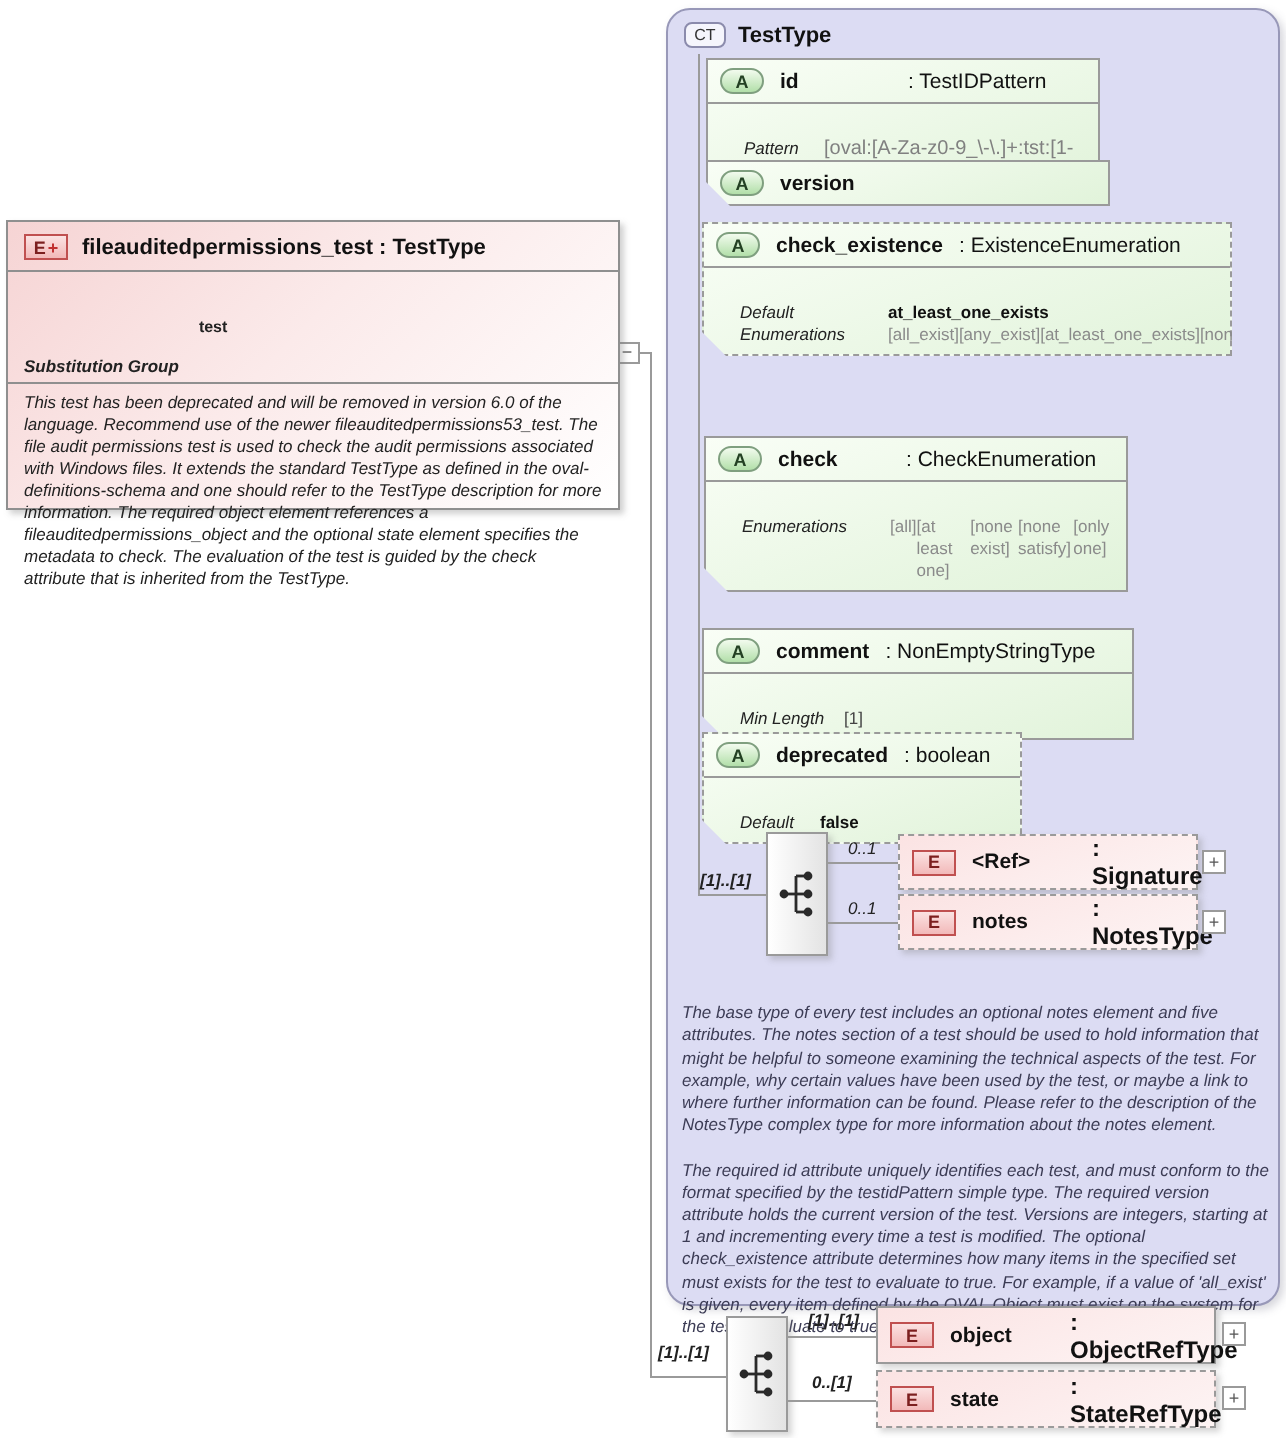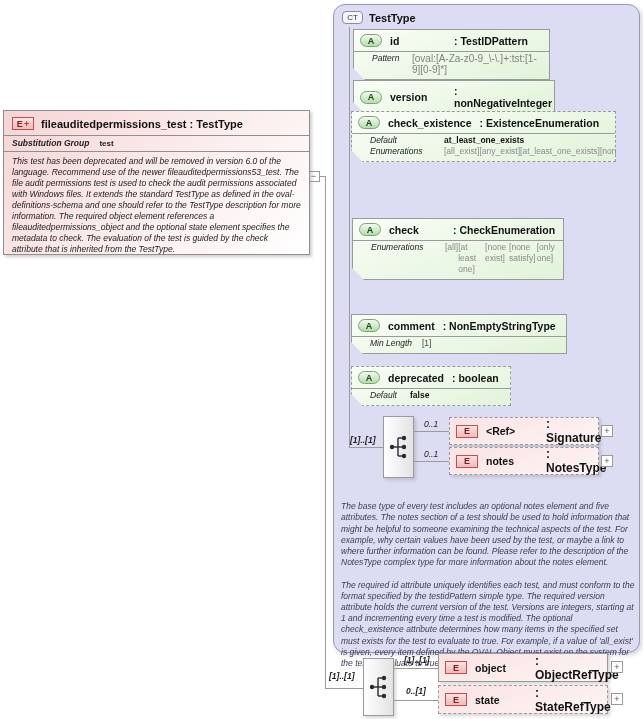--- a/index.html
+++ b/index.html
@@ -17,21 +17,21 @@
   .plusbox { position:absolute; width:12px; height:12px; background:#fff; border:1px solid #9a9a9a;
              font-size:9px; line-height:10px; text-align:center; color:#555; cursor:pointer; }
 
   
   .left-box { position:absolute; left:3px; top:110px; width:307px; height:145px;
               border:1px solid #8f8f8f; background:linear-gradient(135deg,#f6d4d4 0%,#fbeaea 45%,#ffffff 100%);
               box-shadow:2px 2px 3px rgba(120,120,120,.35); }
   .left-head { display:flex; align-items:center; gap:7px; padding:6px 8px 5px 8px; border-bottom:1px solid #8f8f8f; }
   .left-title { font-size:11px; font-weight:bold; color:#111; }
   .subst-row { display:flex; align-items:center; gap:10px; padding:2px 8px 3px 8px; border-bottom:1px solid #8f8f8f; }
-  .subst-label { font-size:8.5px; font-style:italic; font-weight:bold; color:#222; }
+  .subst-label { font-size:8.5px; font-style:italic; font-weight:bold; color:#222;margin-top:40px; }
   .subst-val { font-size:8px; font-weight:bold; color:#222; }
   .left-desc { padding:4px 8px; font-size:8.5px; font-style:italic; color:#222; line-height:11px; }
 
   
   .e-badge { display:inline-flex; align-items:center; justify-content:center; width:22px; height:13px;
              border:1px solid #c05050; background:linear-gradient(to bottom,#fbe2e2,#f2b9b9);
              font-size:9px; font-weight:bold; color:#7c1f1f; flex:0 0 auto; }
   .e-badge .plus { font-size:9px; color:#c03030; margin-left:1px; font-weight:bold; }
   .a-badge { display:inline-flex; align-items:center; justify-content:center; width:22px; height:13px;
              border:1px solid #7f9f7f; border-radius:7px; background:linear-gradient(to bottom,#f2fbee,#b2dfa9);
@@ -49,22 +49,22 @@
 
   
   .attr-box { position:absolute; background:linear-gradient(160deg,#f9fef6 0%,#e1f3da 100%);
               border:1px solid #9a9a9a;
               clip-path:polygon(0 0,100% 0,100% 100%,12px 100%,0 calc(100% - 12px));
               filter:drop-shadow(2px 2px 2px rgba(100,100,100,.3)); }
   .attr-box.dashed { border-style:dashed; }
   .attr-head { display:flex; align-items:center; gap:8px; padding:4px 6px 4px 6px; }
   .attr-name { font-size:10.5px; font-weight:bold; color:#111; min-width:56px; }
   .attr-name.nowid { min-width:0; }
-  .attr-type { font-size:10.5px; font-weight:bold; color:#111; }
-  .attr-details { border-top:1px solid #9a9a9a; padding:1px 6px 4px 18px; }
+  .attr-type { font-size:10.5px; font-weight:normal; color:#111; }
+  .attr-details { border-top:1px solid #9a9a9a; padding:17px 6px 4px 18px; }
   .drow { display:flex; align-items:flex-start; }
   .dlabel { font-size:8.5px; font-style:italic; color:#222; flex:0 0 auto; line-height:11px; }
   .lw40 { width:40px; } .lw50 { width:52px; } .lw74 { width:74px; }
   .dvals { display:flex; flex-direction:row; }
   .dval { font-size:8.5px; color:#444; line-height:11px; }
   .dval.strong { font-weight:bold; color:#111; }
   .dval.muted { color:#8a8a8a; }
   .dval.tiny { font-size:10px; color:#808080; }
 
   
@@ -130,21 +130,20 @@
           <span class="dlabel lw40">Pattern</span>
           <span class="dval tiny">[oval:[A-Za-z0-9_\-\.]+:tst:[1-9][0-9]*]</span>
         </div>
       </div>
     </div>
 
     <div class="attr-box" style="left:19px;top:75px;width:202px;">
       <div class="attr-head">
         <span class="a-badge">A</span>
         <span class="attr-name">version</span>
-        <span class="attr-type">: nonNegativeInteger</span>
       </div>
     </div>
 
     <div class="attr-box dashed" style="left:17px;top:106px;width:265px;">
       <div class="attr-head">
         <span class="a-badge">A</span>
         <span class="attr-name nowid">check_existence</span>
         <span class="attr-type">: ExistenceEnumeration</span>
       </div>
       <div class="attr-details">

